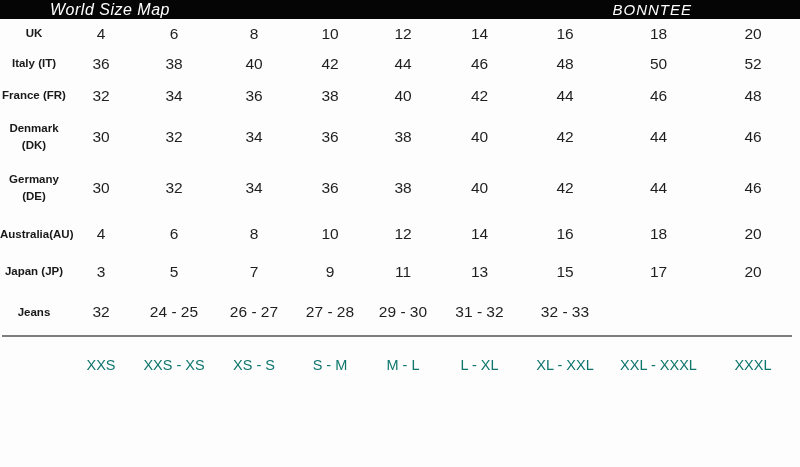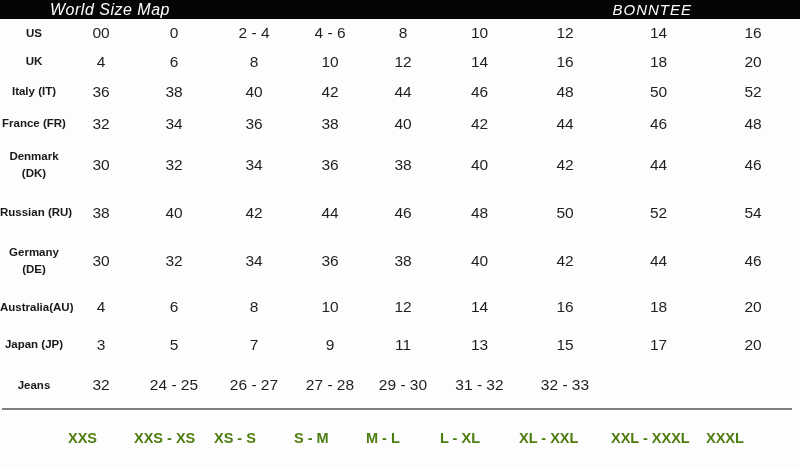--- a/index.html
+++ b/index.html
@@ -93,24 +93,25 @@
   }
   
   table.footer-table {
     width: 800px;
     border-collapse: collapse;
     table-layout: fixed;
   }
   table.footer-table td {
     height: 55px;
     padding: 0;
+    text-align: center;
     vertical-align: middle;
     font-size: 14.5px;
-    font-weight: 700;
-    color: #4d7c0f;
+    font-weight: 400;
+    color: #0f766e;
     white-space: pre;
   }
 </style>
 </head>
 <body>
 
 <div class="page">
 
   <div class="header-bar">
     <span class="header-title">World Size Map</span>
@@ -124,32 +125,20 @@
         <col style="width:80px">
         <col style="width:80px">
       <col style="width:72px">
         <col style="width:74px">
         <col style="width:79px">
         <col style="width:92px">
       <col style="width:95px">
         <col style="width:94px">
     </colgroup>
     <tbody id="rows">
-        <tr class="r0">
-          <th>US</th>
-          <td>00</td>
-          <td>0</td>
-          <td>2 - 4</td>
-          <td>4 - 6</td>
-          <td>8</td>
-          <td>10</td>
-          <td>12</td>
-          <td>14</td>
-          <td>16</td>
-        </tr>
         <tr class="r1">
           <th>UK</th>
           <td>4</td>
           <td>6</td>
           <td>8</td>
           <td>10</td>
           <td>12</td>
           <td>14</td>
           <td>16</td>
           <td>18</td>
@@ -184,32 +173,20 @@
 (DK)</th>
           <td>30</td>
           <td>32</td>
           <td>34</td>
           <td>36</td>
           <td>38</td>
           <td>40</td>
           <td>42</td>
           <td>44</td>
           <td>46</td>
-        </tr>
-        <tr class="r5">
-          <th>Russian (RU)</th>
-          <td>38</td>
-          <td>40</td>
-          <td>42</td>
-          <td>44</td>
-          <td>46</td>
-          <td>48</td>
-          <td>50</td>
-          <td>52</td>
-          <td>54</td>
         </tr>
         <tr class="r6">
           <th>Germany
 (DE)</th>
           <td>30</td>
           <td>32</td>
           <td>34</td>
           <td>36</td>
           <td>38</td>
           <td>40</td>

